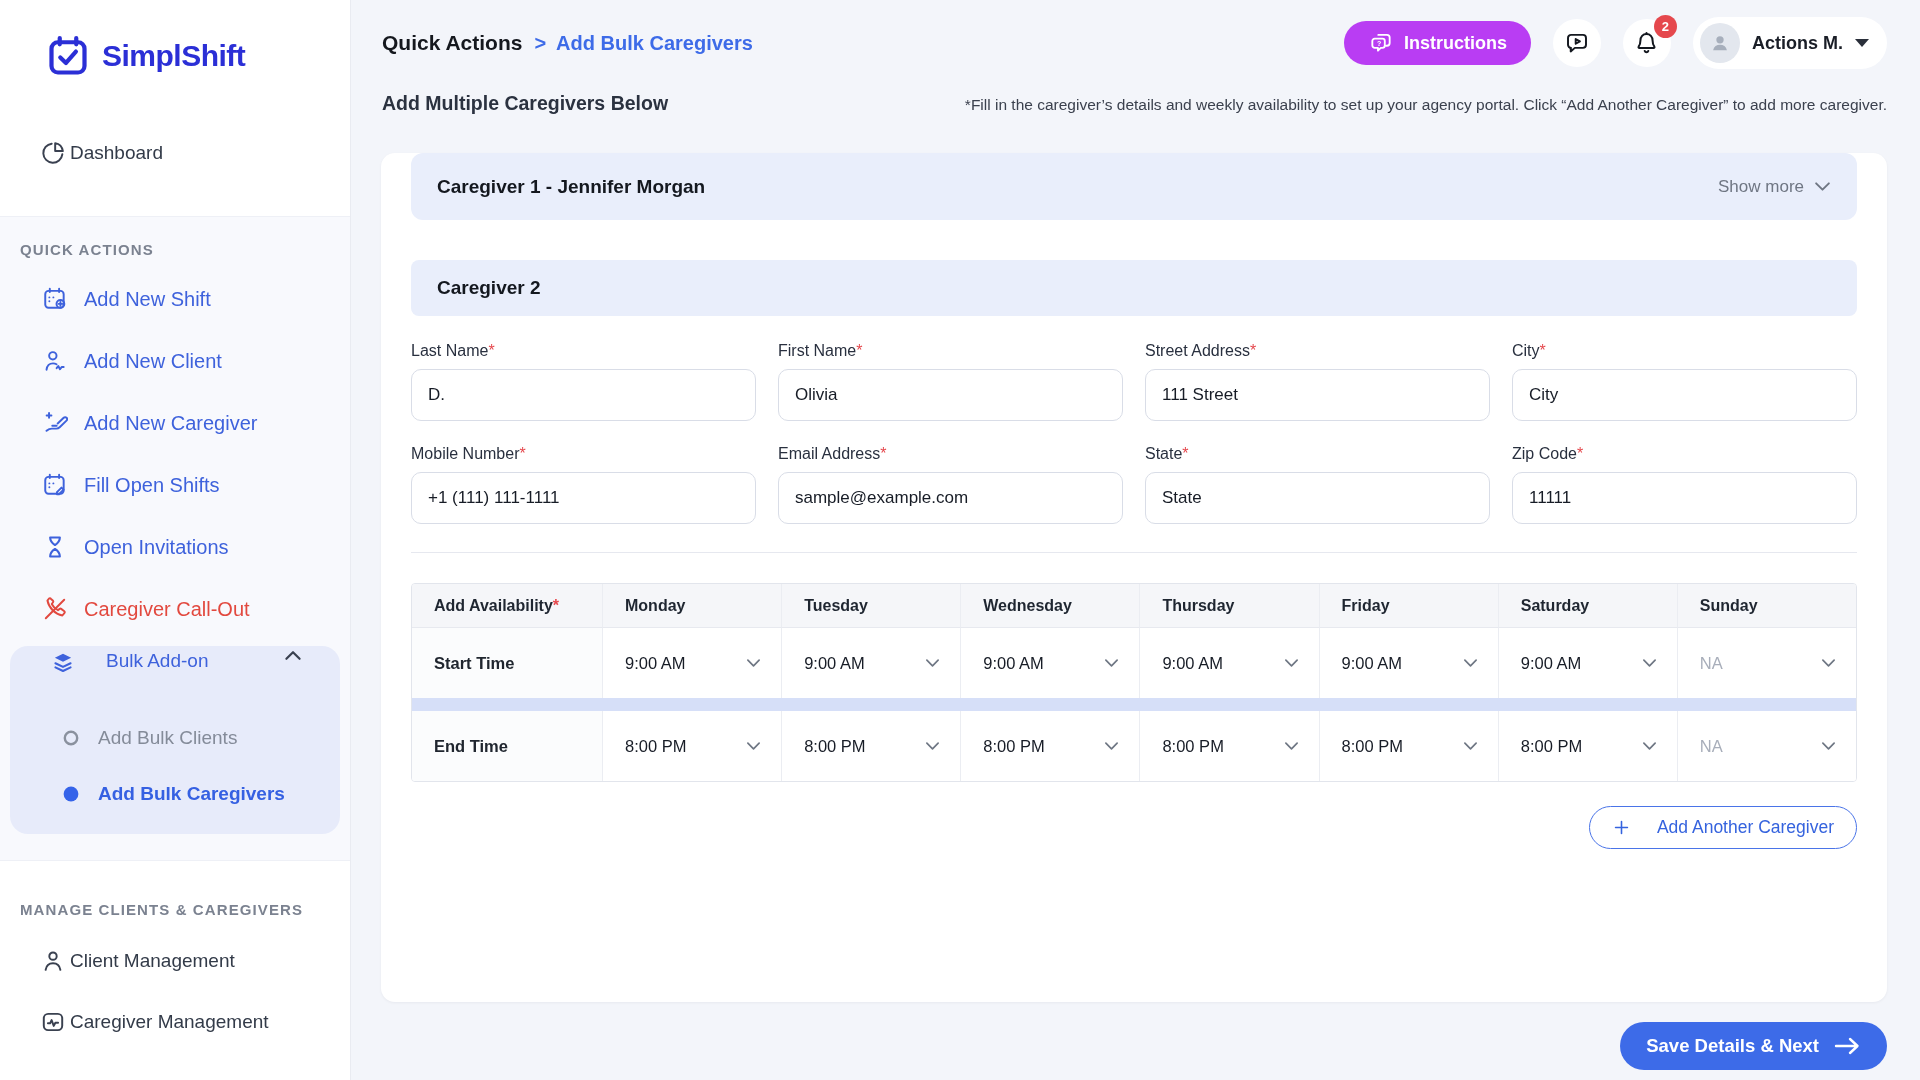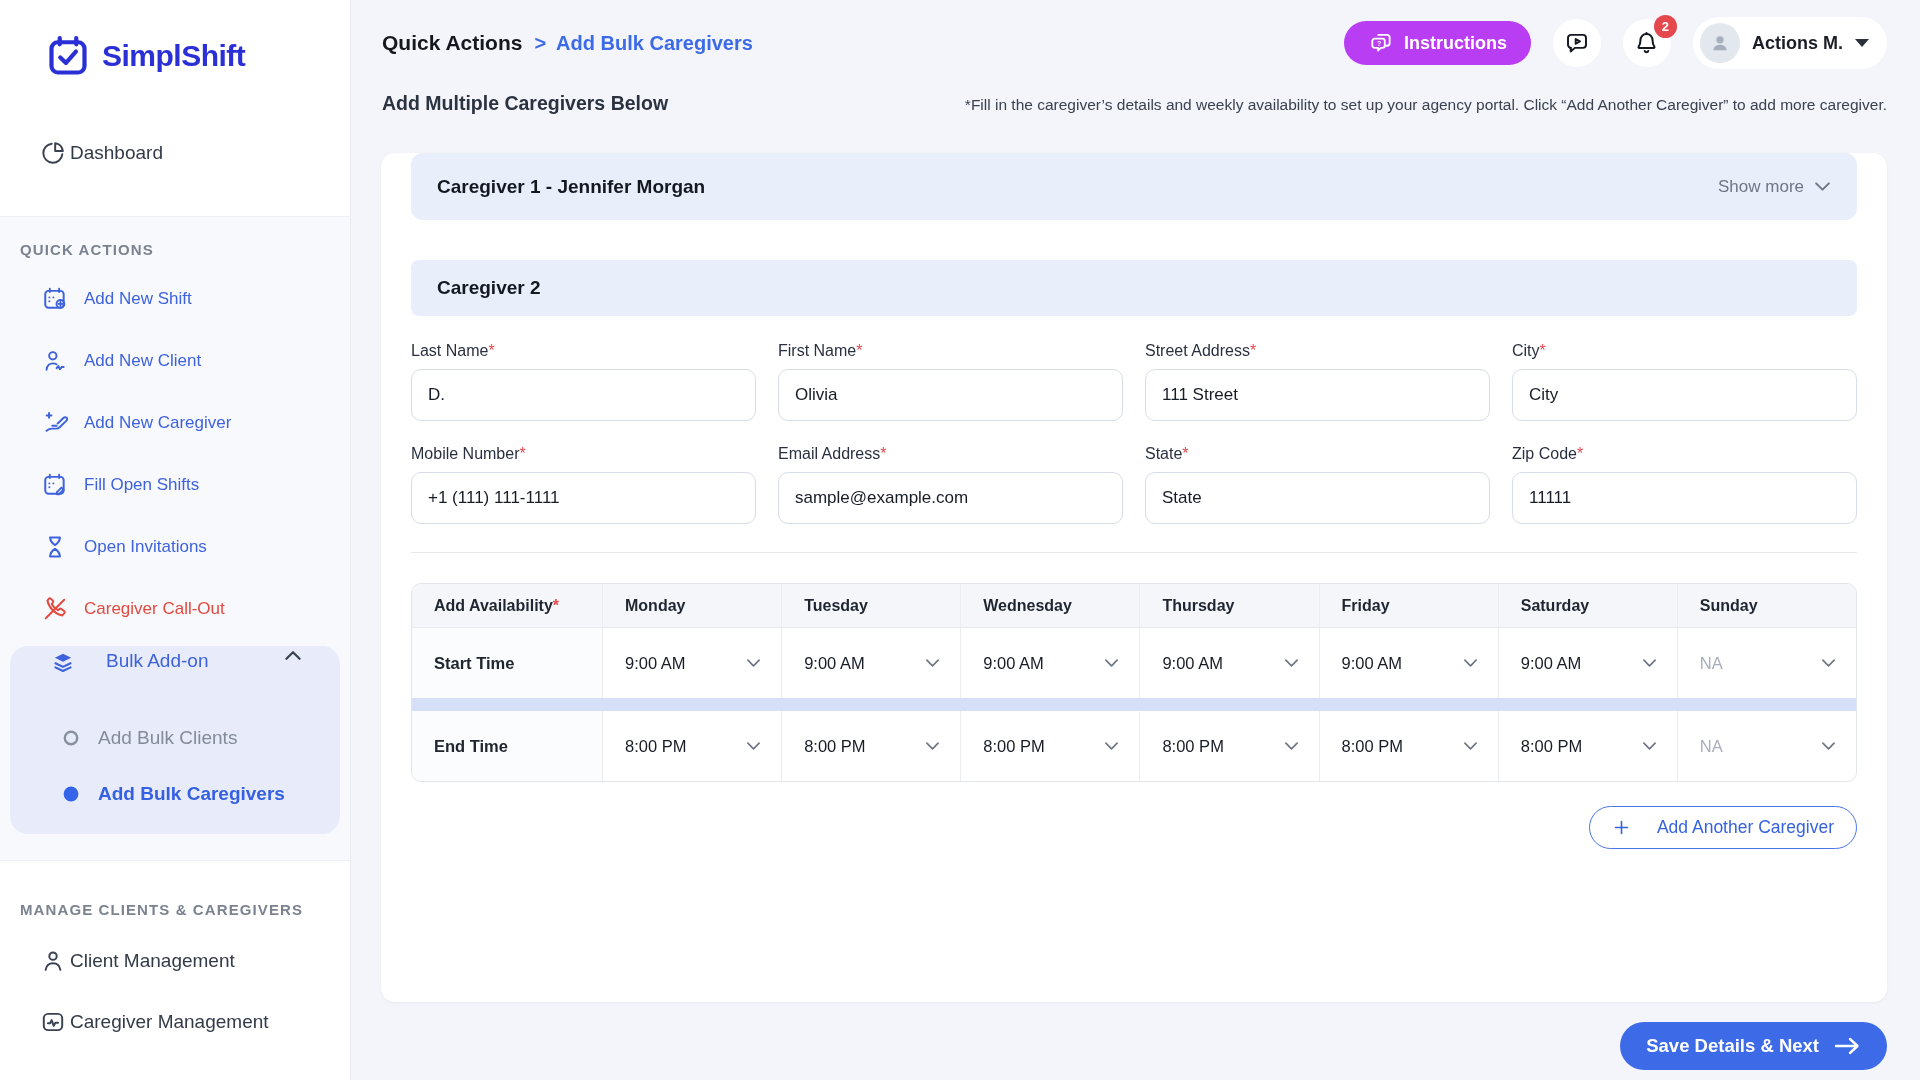--- a/index.html
+++ b/index.html
@@ -24,21 +24,21 @@
   .side-item .lbl { font-size:19px; color:#333B49; }
   .dashboard { margin-top:58px; height:34px; }
   .qa-block {
     margin-top:46px; background:#F8F9FD;
     border-top:1px solid #EEF0F6; border-bottom:1px solid #EEF0F6;
     padding:24px 0 26px 0;
   }
   .section-label { font-size:15px; font-weight:700; letter-spacing:1.1px; color:#7B8290; padding-left:20px; }
   .qa-nav { margin-top:10px; }
   .qa-item { display:flex; align-items:center; gap:16px; height:62px; padding-left:42px; cursor:pointer; }
-  .qa-item .lbl { font-size:17px; color:#3E62DC; font-weight:500; }
+  .qa-item .lbl { font-size:20px; color:#3E62DC; font-weight:500; }
   .qa-item.red .lbl { color:#E2493F; }
   .qa-item .ico { color:#3E62DC; }
   .qa-item.red .ico { color:#E2493F; }
   .bulk-box { margin:6px 10px 0 10px; background:#E7EBFA; border-radius:18px; padding:4px 0 12px 0; }
   .bulk-head { display:flex; align-items:flex-start; gap:30px; height:60px; padding:0 38px 0 40px; cursor:pointer; }
   .bulk-head .lbl { font-size:19px; color:#3E62DC; font-weight:500; flex:1; }
   .bulk-sub { display:flex; align-items:center; gap:18px; height:56px; padding-left:52px; cursor:pointer; }
   .bulk-sub .lbl { font-size:19px; color:#848B99; }
   .bulk-sub.active .lbl { color:#3560E2; font-weight:700; }
   .manage-label { margin-top:40px; }
@@ -95,21 +95,21 @@
   .form-grid { display:grid; grid-template-columns:repeat(4,1fr); column-gap:22px; margin-top:26px; }
   .form-grid.second { margin-top:24px; }
   .field-label { font-size:16px; font-weight:500; color:#29303F; }
   .req { color:#E5484D; }
   .field input {
     margin-top:9px; width:100%; height:52px; border:1px solid #D9DDE7; border-radius:10px;
     padding:0 16px; font-size:17px; color:#171C26; font-family:inherit; background:#fff; outline:none;
   }
   .hr { margin-top:28px; border-top:1px solid #E6E8EF; }
 
-  .avail-table { margin-top:30px; border:1px solid #E2E5EC; border-radius:10px; overflow:hidden;
+  .avail-table { margin-top:30px; border:1px solid #E2E5EC; border-radius:4px; overflow:hidden;
     display:grid; grid-template-columns:190px repeat(7,1fr); }
   .th {
     background:#F5F6F9; height:44px; display:flex; align-items:center; padding-left:22px;
     font-size:16px; font-weight:600; color:#1F2631; border-bottom:1px solid #E7E9EF;
   }
   .th + .th, .cell { border-left:1px solid #EBEDF2; }
   .row-label {
     height:70px; display:flex; align-items:center; padding-left:22px; background:#FBFCFD;
     font-size:16.5px; font-weight:600; color:#20262F;
   }

